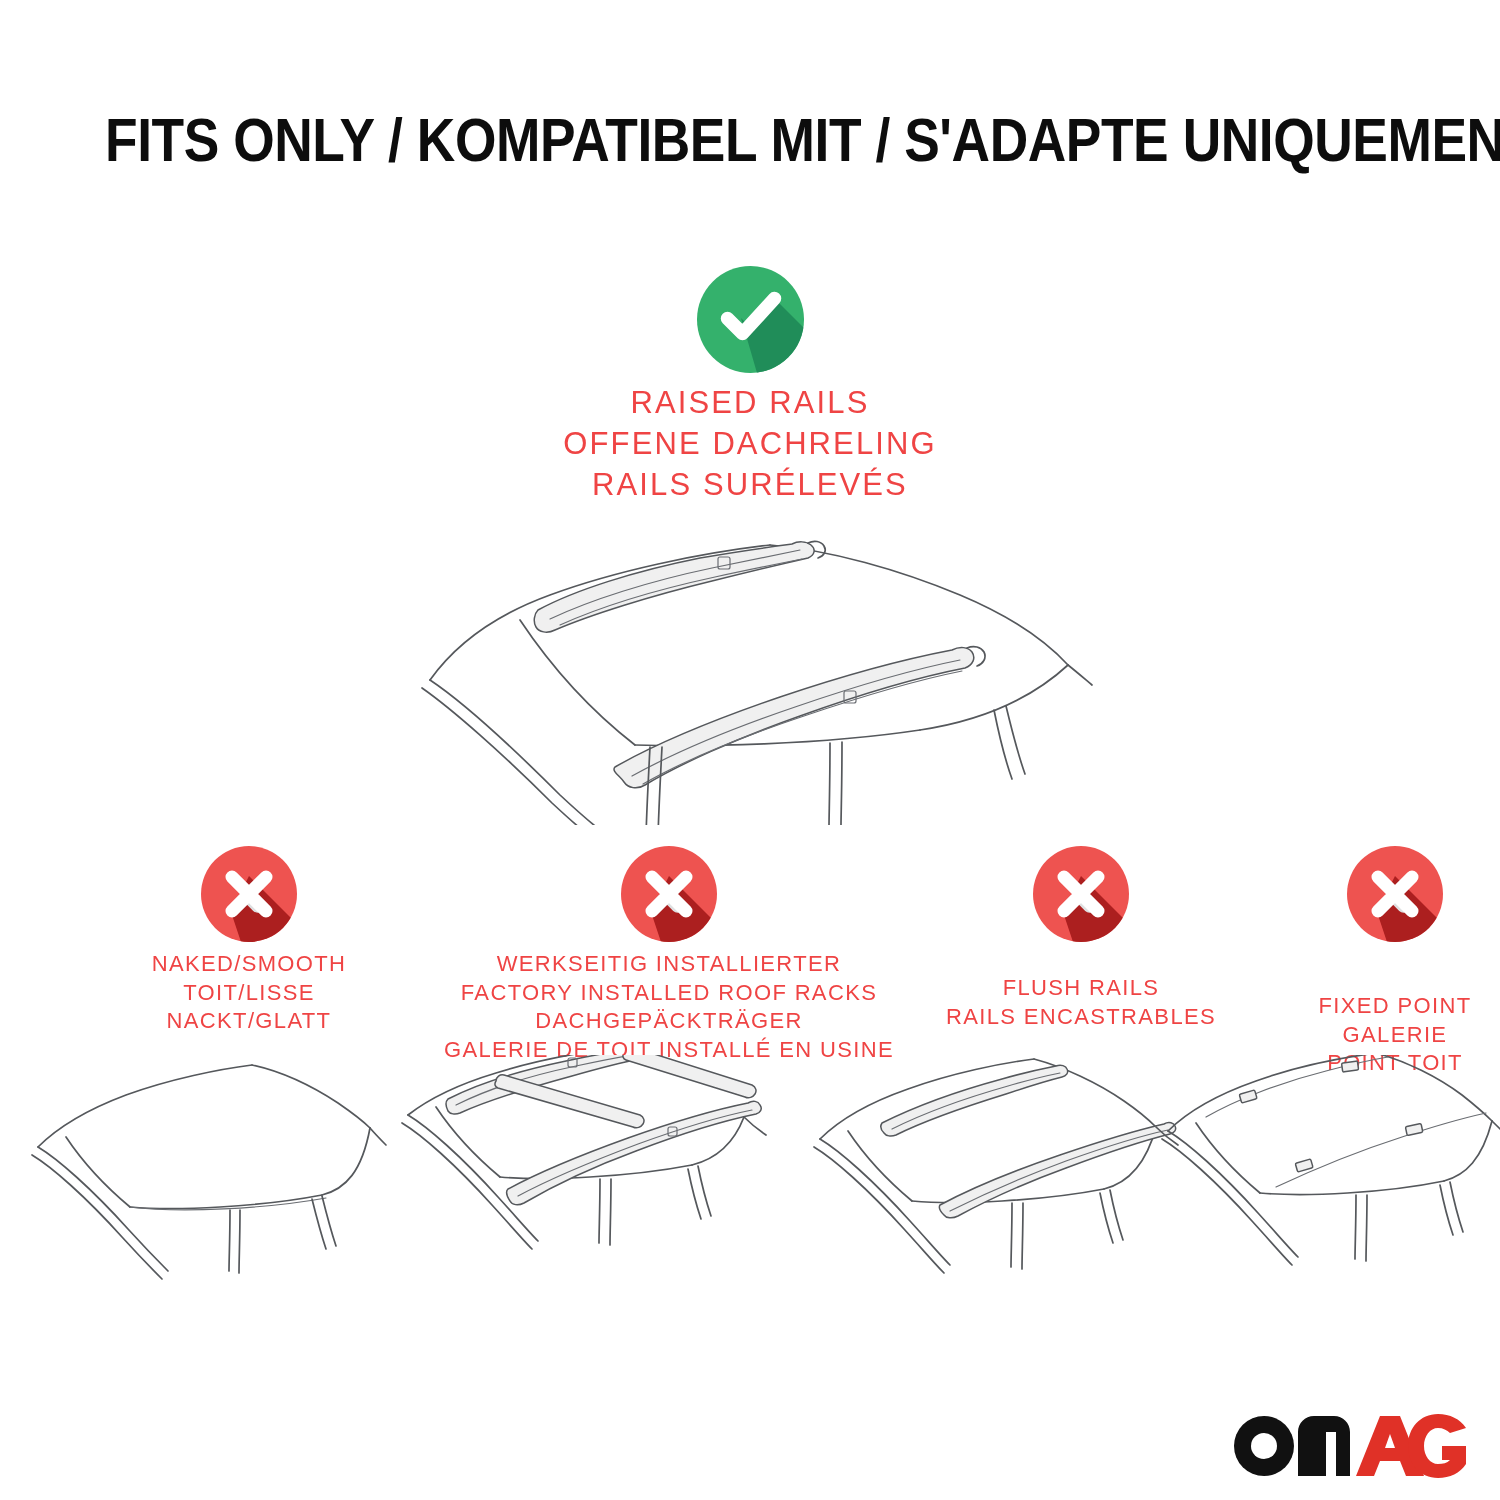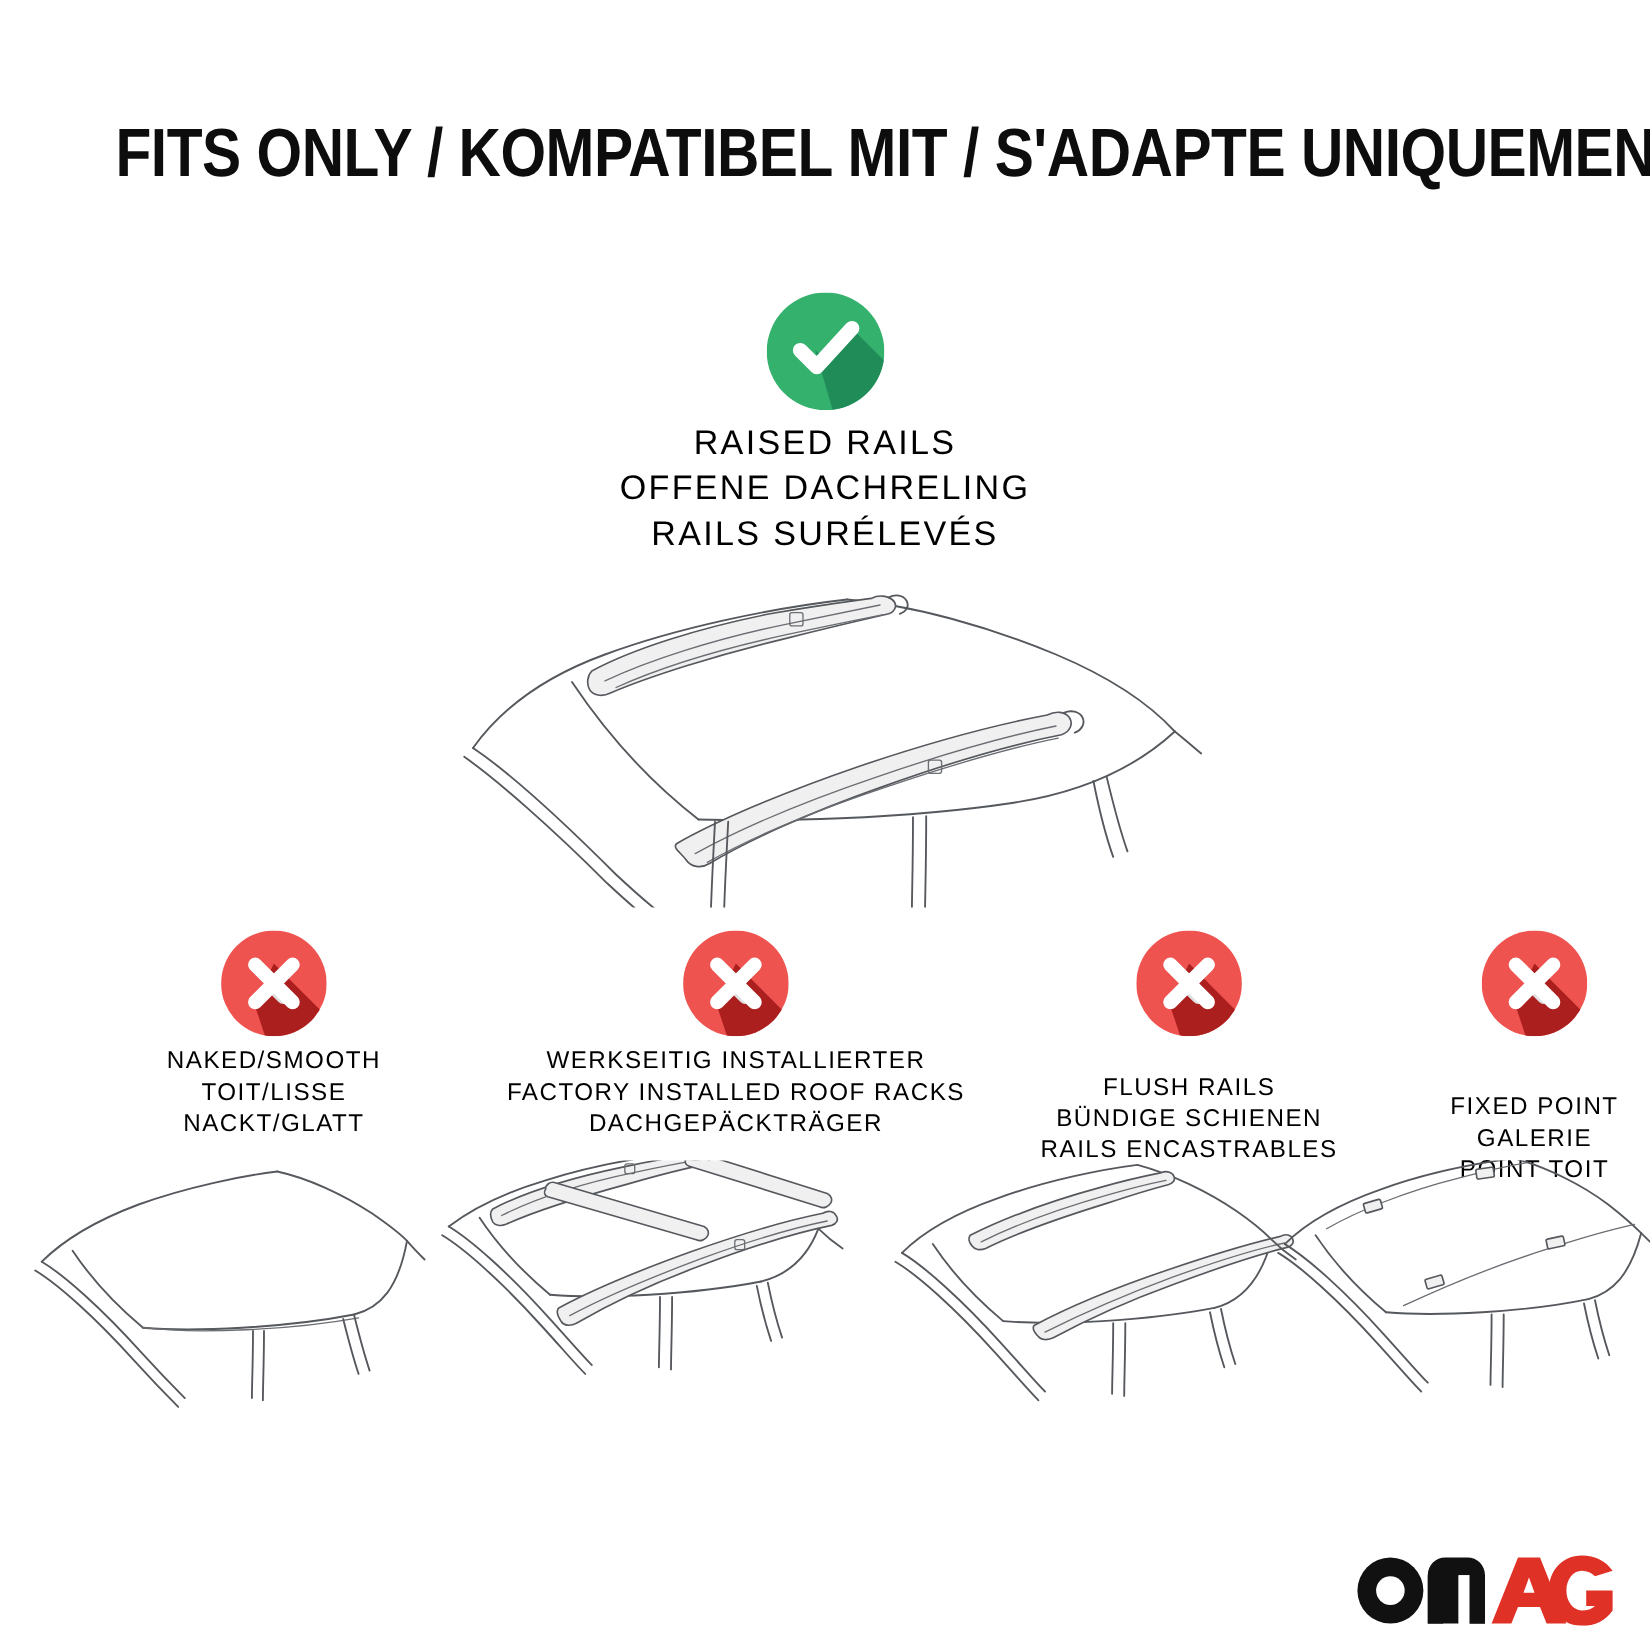--- a/index.html
+++ b/index.html
@@ -25,21 +25,21 @@
     color:#0d0d0d;
     transform:scaleX(0.86);
     transform-origin:50% 50%;
     white-space:nowrap;
   }
 
   
   .lbl{
     font-family:"Liberation Sans", sans-serif;
     font-weight:400;
-    color:#000000;
+    color:#ef4444;
     text-align:center;
     letter-spacing:1.6px;
     line-height:1.30;
     white-space:nowrap;
   }
 
   
   .fit-block{
     position:absolute; left:0; top:0; width:1500px;
   }
@@ -234,20 +234,21 @@
           <g clip-path="url(#clipX1)">
             <rect x="43" y="44" width="26" height="13" rx="6" fill="#dfe0e1" transform="rotate(45 48 48)"></rect>
           </g>
           <path d="M31 31 L65 65 M65 31 L31 65" stroke="#ffffff" stroke-width="13" stroke-linecap="round"></path>
         </svg>
       </div>
       <div class="col-text lbl">
         <div>WERKSEITIG INSTALLIERTER</div>
         <div>FACTORY INSTALLED ROOF RACKS</div>
         <div>DACHGEPÄCKTRÄGER</div>
+        <div>GALERIE DE TOIT INSTALLÉ EN USINE</div>
       </div>
     </div>
 
     <div class="col col-2">
       <div class="x-icon">
         <svg viewBox="0 0 96 96" width="96" height="96">
           <defs>
               <clipPath id="clipX2">
                 <circle cx="48" cy="48" r="48"></circle>
               </clipPath>
@@ -257,21 +258,20 @@
             <path d="M48 30 L66 48 L96 78 L96 96 L40 96 L30 66 Z" fill="#a81c1c" opacity="0.95"></path>
           </g>
           <g clip-path="url(#clipX2)">
             <rect x="43" y="44" width="26" height="13" rx="6" fill="#dfe0e1" transform="rotate(45 48 48)"></rect>
           </g>
           <path d="M31 31 L65 65 M65 31 L31 65" stroke="#ffffff" stroke-width="13" stroke-linecap="round"></path>
         </svg>
       </div>
       <div class="col-text lbl">
         <div>FLUSH RAILS</div>
-        <div>BÜNDIGE SCHIENEN</div>
         <div>RAILS ENCASTRABLES</div>
       </div>
     </div>
 
     <div class="col col-3">
       <div class="x-icon">
         <svg viewBox="0 0 96 96" width="96" height="96">
           <defs>
               <clipPath id="clipX3">
                 <circle cx="48" cy="48" r="48"></circle>

